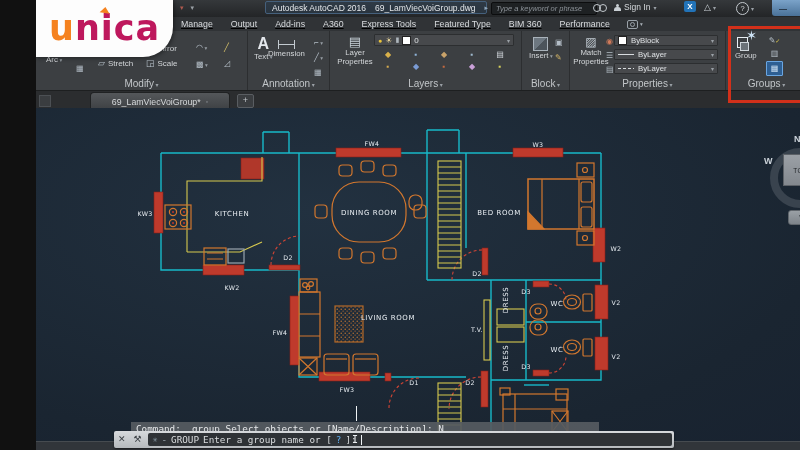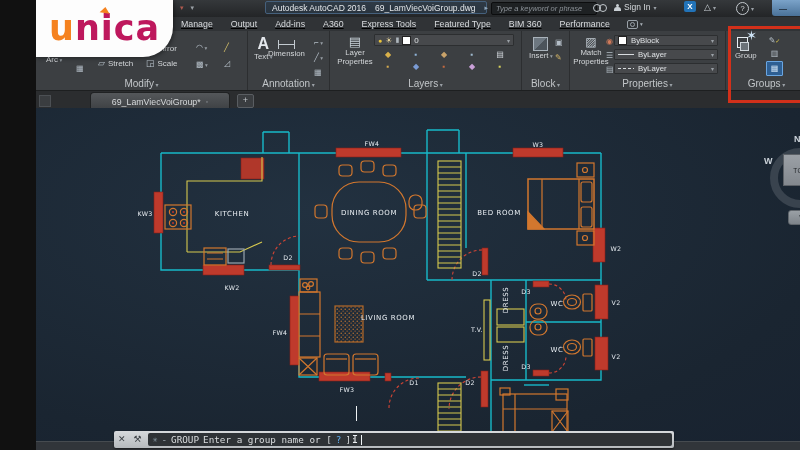--- a/index.html
+++ b/index.html
@@ -551,20 +551,21 @@
     <div id="viewcube">
       <div class="vc-ring"></div>
       <span class="vc-n">N</span>
       <span class="vc-w">W</span>
       <span class="vc-s">S</span>
       <div class="vc-top">TOP</div>
       <div class="vc-wcs">WCS</div>
     </div>
   </div>
 
+  <div class="hist" id="hist2">Command: _group Select objects or [Name/Description]: N</div>
   <div id="canvas-cursor"></div>
   <div id="statusbar"></div>
 
   <div id="cmdbar">
     <span class="cbtn">✕</span>
     <span class="cbtn">⚒</span>
     <div id="cmd-field">
       <span class="pawn">✳</span>
       <span class="dash">-</span>
       <span>GROUP</span>

